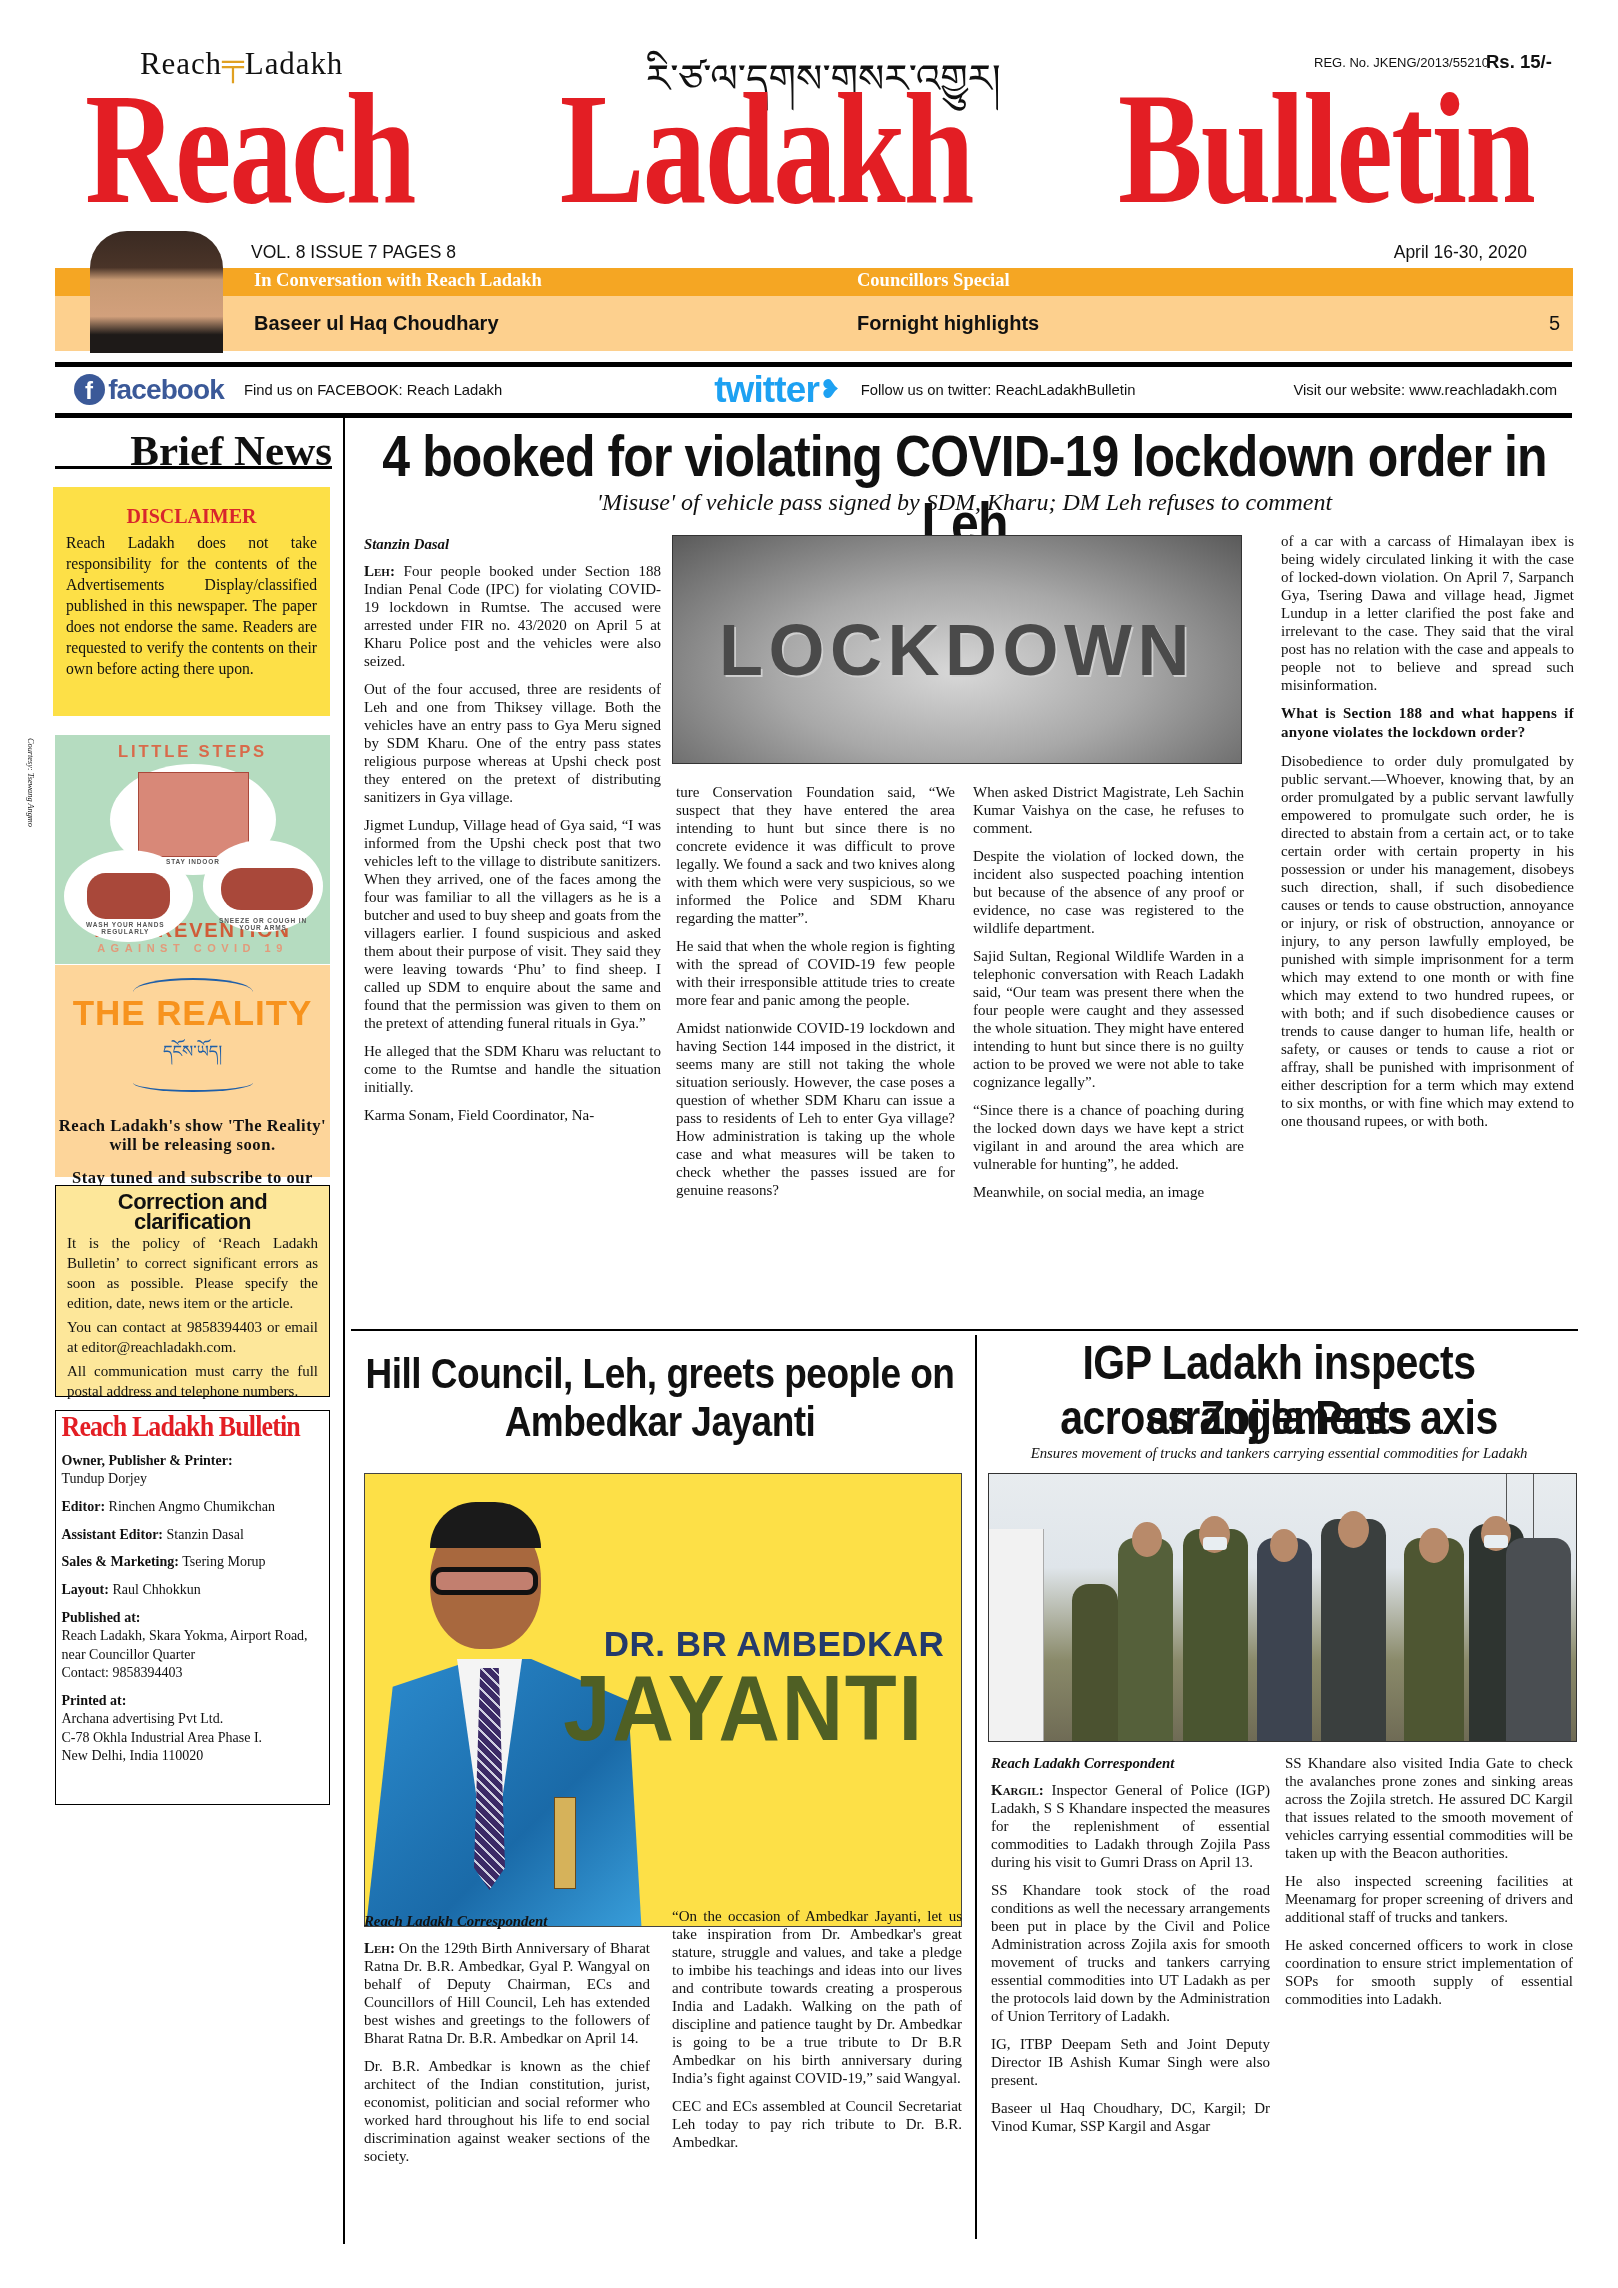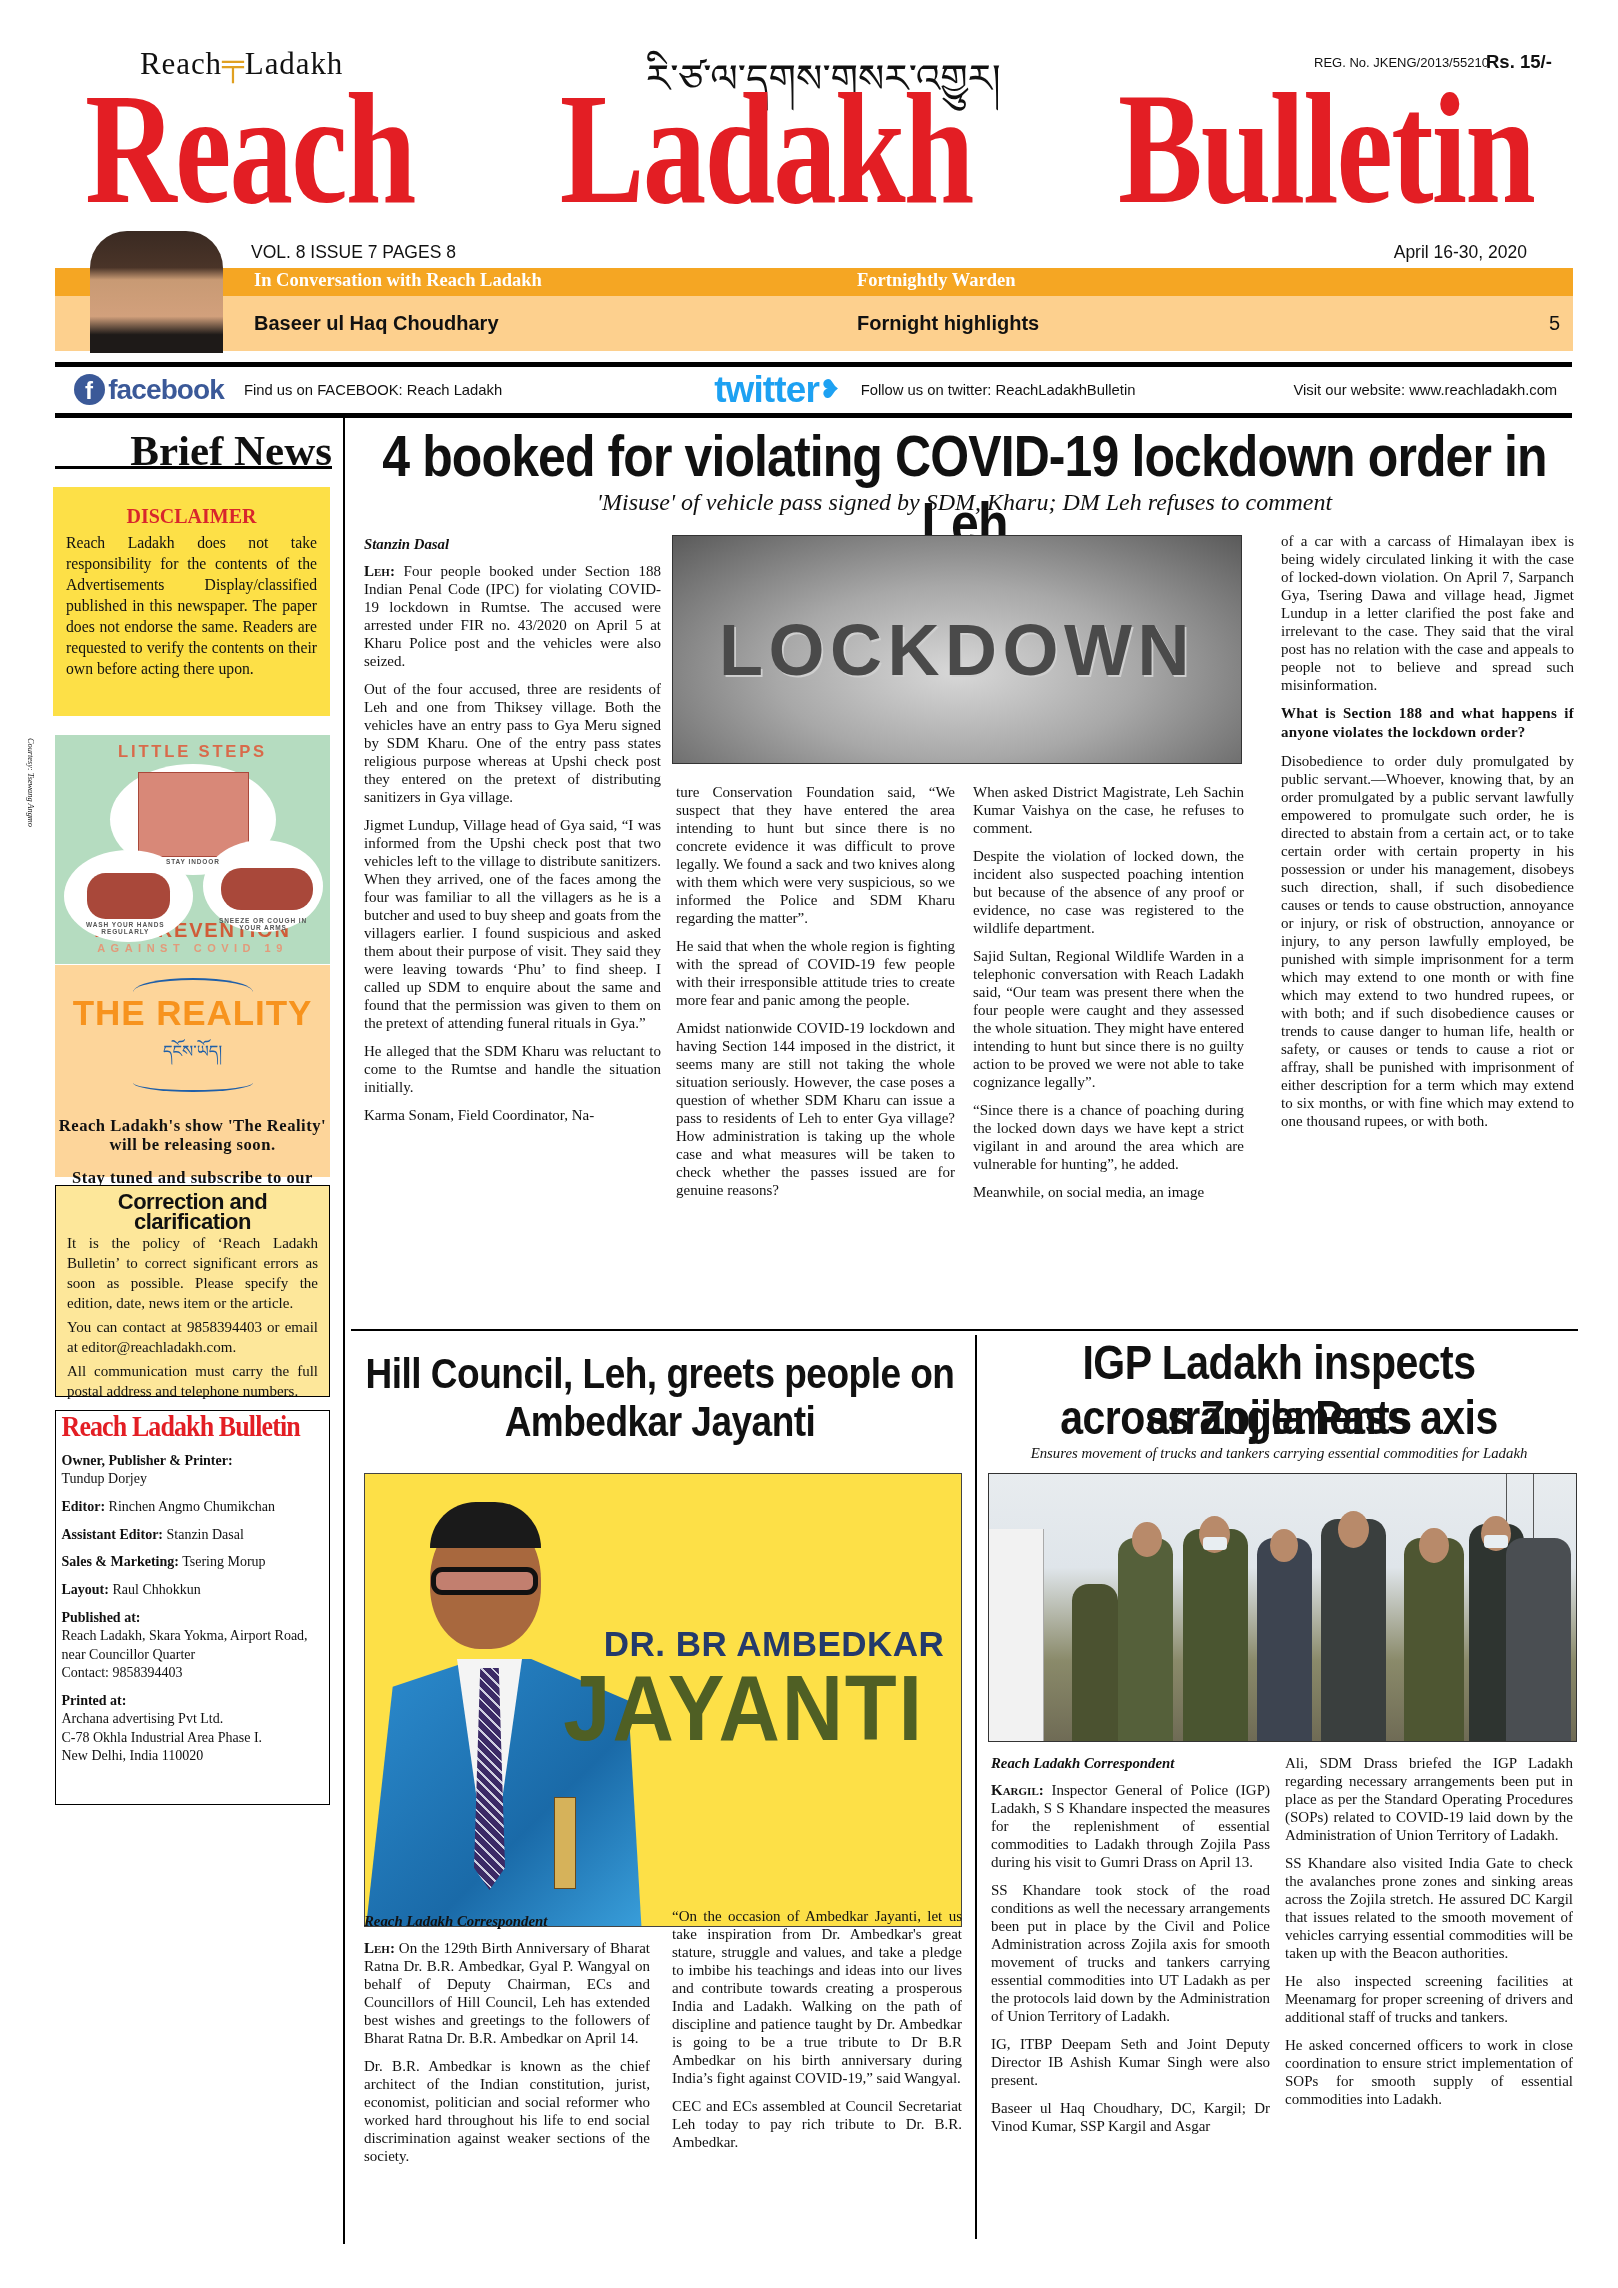--- a/index.html
+++ b/index.html
@@ -118,21 +118,21 @@
 
 <div class="abs teaser teaser-left">
   <div class="bar">In Conversation with Reach Ladakh</div>
   <div class="body">
     <span>Baseer ul Haq Choudhary</span>
     <span class="pg">5</span>
   </div>
 </div>
 <div class="abs portrait"></div>
 <div class="abs teaser teaser-right">
-  <div class="bar">Fortnightly Warden</div>
+  <div class="bar">Councillors Special</div>
   <div class="body">
     <span>Fornight highlights</span>
     <span class="pg">5</span>
   </div>
 </div>
 
 <div class="abs rule" style="left:55px; top:362px; width:1517px;"></div>
 <div class="abs social-row">
   <span class="fb-icon">f</span>
   <span class="fb-word">facebook</span>
@@ -290,18 +290,17 @@
 </div>
 
 <div class="abs col" style="left:991px; top:1754px; width:279px;">
   <div class="byline">Reach Ladakh Correspondent</div>
   <p><span class="smallcaps">Kargil:</span> <span>Inspector General of Police (IGP) Ladakh, S S Khandare inspected the measures for the replenishment of essential commodities to Ladakh through Zojila Pass during his visit to Gumri Drass on April 13.</span></p>
   <p>SS Khandare took stock of the road conditions as well the necessary arrangements been put in place by the Civil and Police Administration across Zojila axis for smooth movement of trucks and tankers carrying essential commodities into UT Ladakh as per the protocols laid down by the Administration of Union Territory of Ladakh.</p>
   <p>IG, ITBP Deepam Seth and Joint Deputy Director IB Ashish Kumar Singh were also present.</p>
   <p>Baseer ul Haq Choudhary, DC, Kargil; Dr Vinod Kumar, SSP Kargil and Asgar</p>
 </div>
 <div class="abs col" style="left:1285px; top:1754px; width:288px;">
-  <p>Ali, SDM Drass briefed the IGP Ladakh regarding necessary arrangements been put in place as per the Standard Operating Procedures (SOPs) related to COVID-19 laid down by the Administration of Union Territory of Ladakh.</p>
   <p>SS Khandare also visited India Gate to check the avalanches prone zones and sinking areas across the Zojila stretch. He assured DC Kargil that issues related to the smooth movement of vehicles carrying essential commodities will be taken up with the Beacon authorities.</p>
   <p>He also inspected screening facilities at Meenamarg for proper screening of drivers and additional staff of trucks and tankers.</p>
   <p>He asked concerned officers to work in close coordination to ensure strict implementation of SOPs for smooth supply of essential commodities into Ladakh.</p>
 </div>
 
 
 </body></html>

